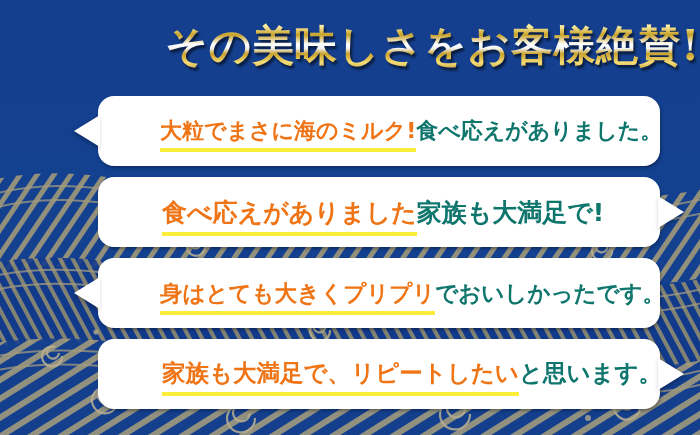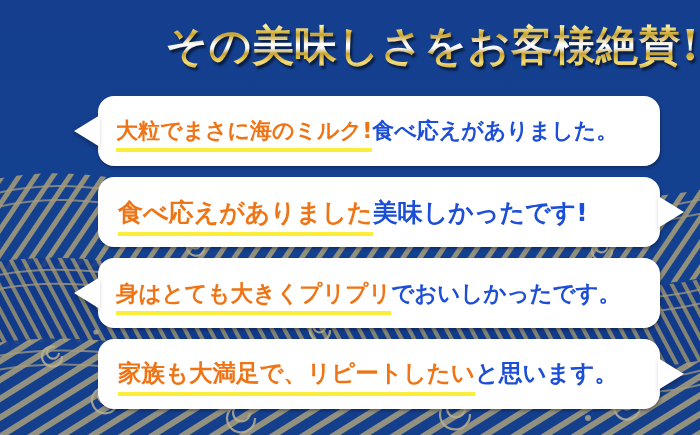--- a/index.html
+++ b/index.html
@@ -82,23 +82,24 @@
     font-family: "DejaVu Sans", "Liberation Sans", sans-serif;
     font-weight: bold;
     font-size: 25px;
     line-height: 1;
     padding-left: 18px;
   }
   .seg-hl {
     color: #ef7415;
     border-bottom: 4px solid #fbee3b;
     padding-bottom: 5px;
+    margin-left: 44px;
   }
   .seg-plain {
-    color: #1d4ed8;
+    color: #0f766e;
   }
 
   
   .tail {
     position: absolute;
     width: 0; height: 0;
     top: 50%;
     transform: translateY(-50%);
   }
   .tail-left {
@@ -196,21 +197,21 @@
   <div class="bubble" id="bubble-0">
     <div class="tail tail-left"></div>
     <div class="bubble-inner" style="font-size: 22px;">
       <span class="seg-hl">大粒でまさに海のミルク!</span><span class="seg-plain">食べ応えがありました。</span>
     </div>
   </div>
 
   <div class="bubble" id="bubble-1">
     <div class="tail tail-right"></div>
     <div class="bubble-inner" style="font-size: 25px;">
-      <span class="seg-hl">食べ応えがありました</span><span class="seg-plain">美味しかったです!</span>
+      <span class="seg-hl">食べ応えがありました</span><span class="seg-plain">家族も大満足で!</span>
     </div>
   </div>
 
   <div class="bubble" id="bubble-3">
     <div class="tail tail-right"></div>
     <div class="bubble-inner" style="font-size: 23.5px;">
       <span class="seg-hl">家族も大満足で、リピートしたい</span><span class="seg-plain">と思います。</span>
     </div>
   </div>
 

